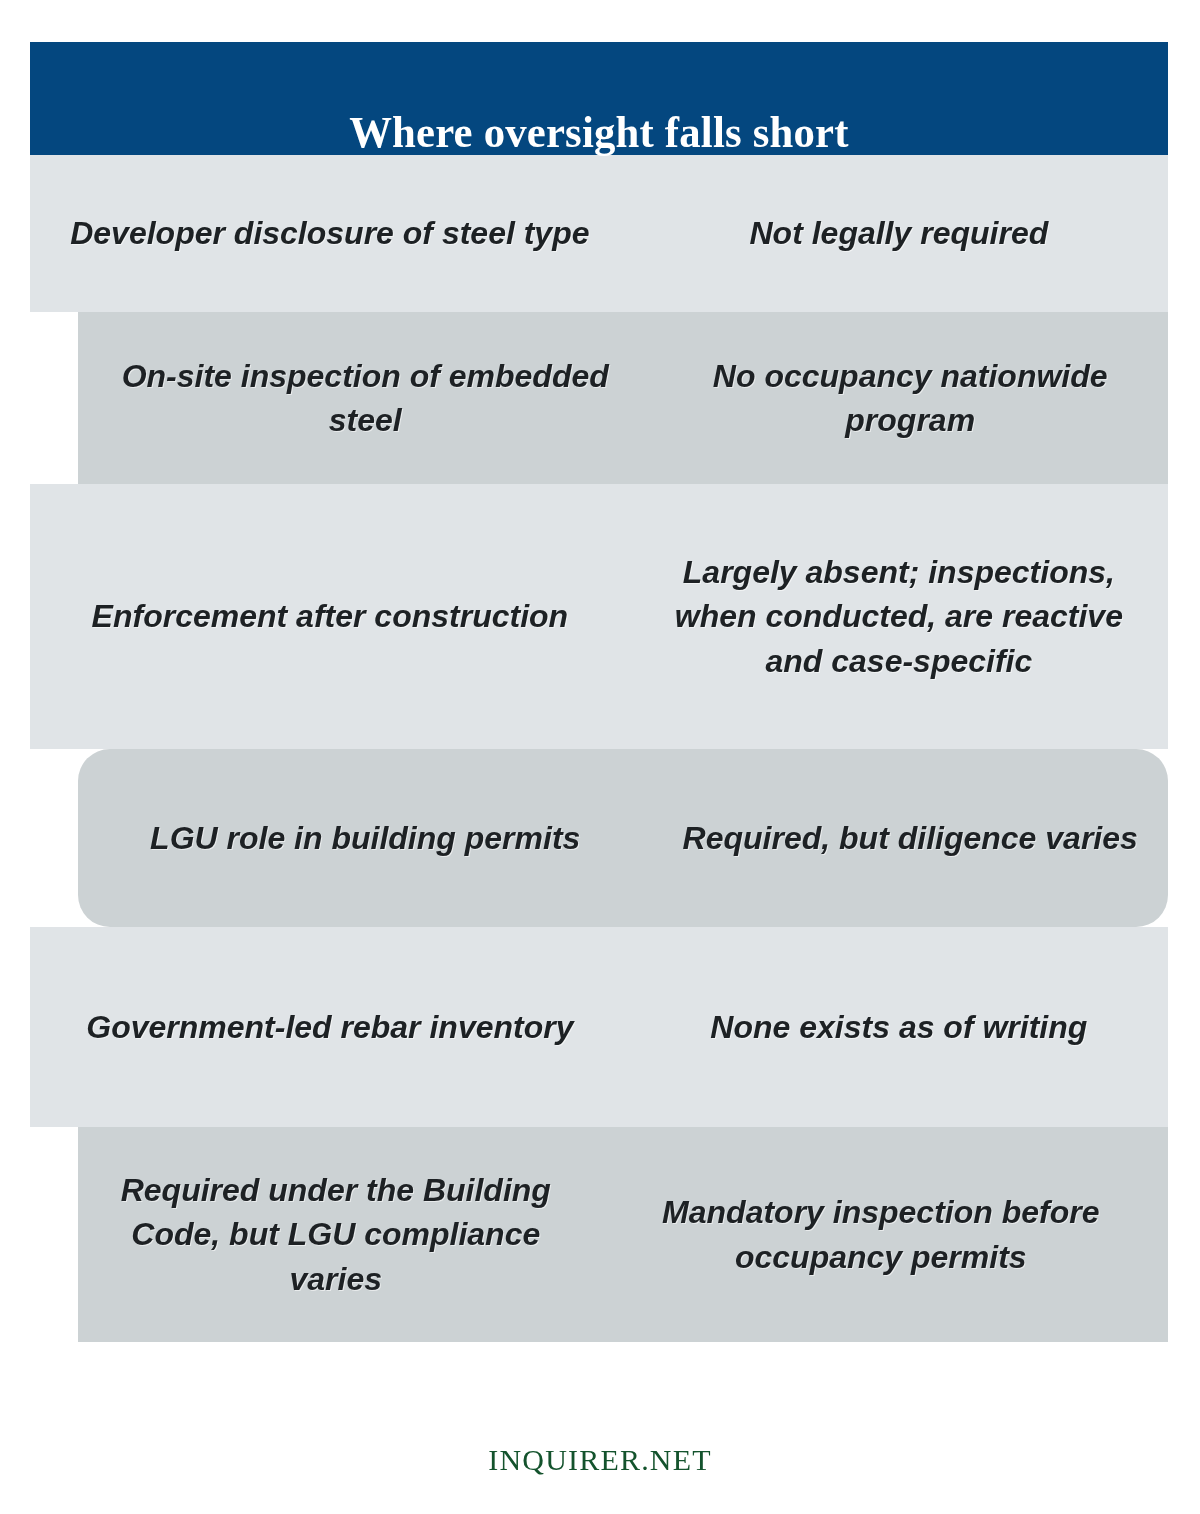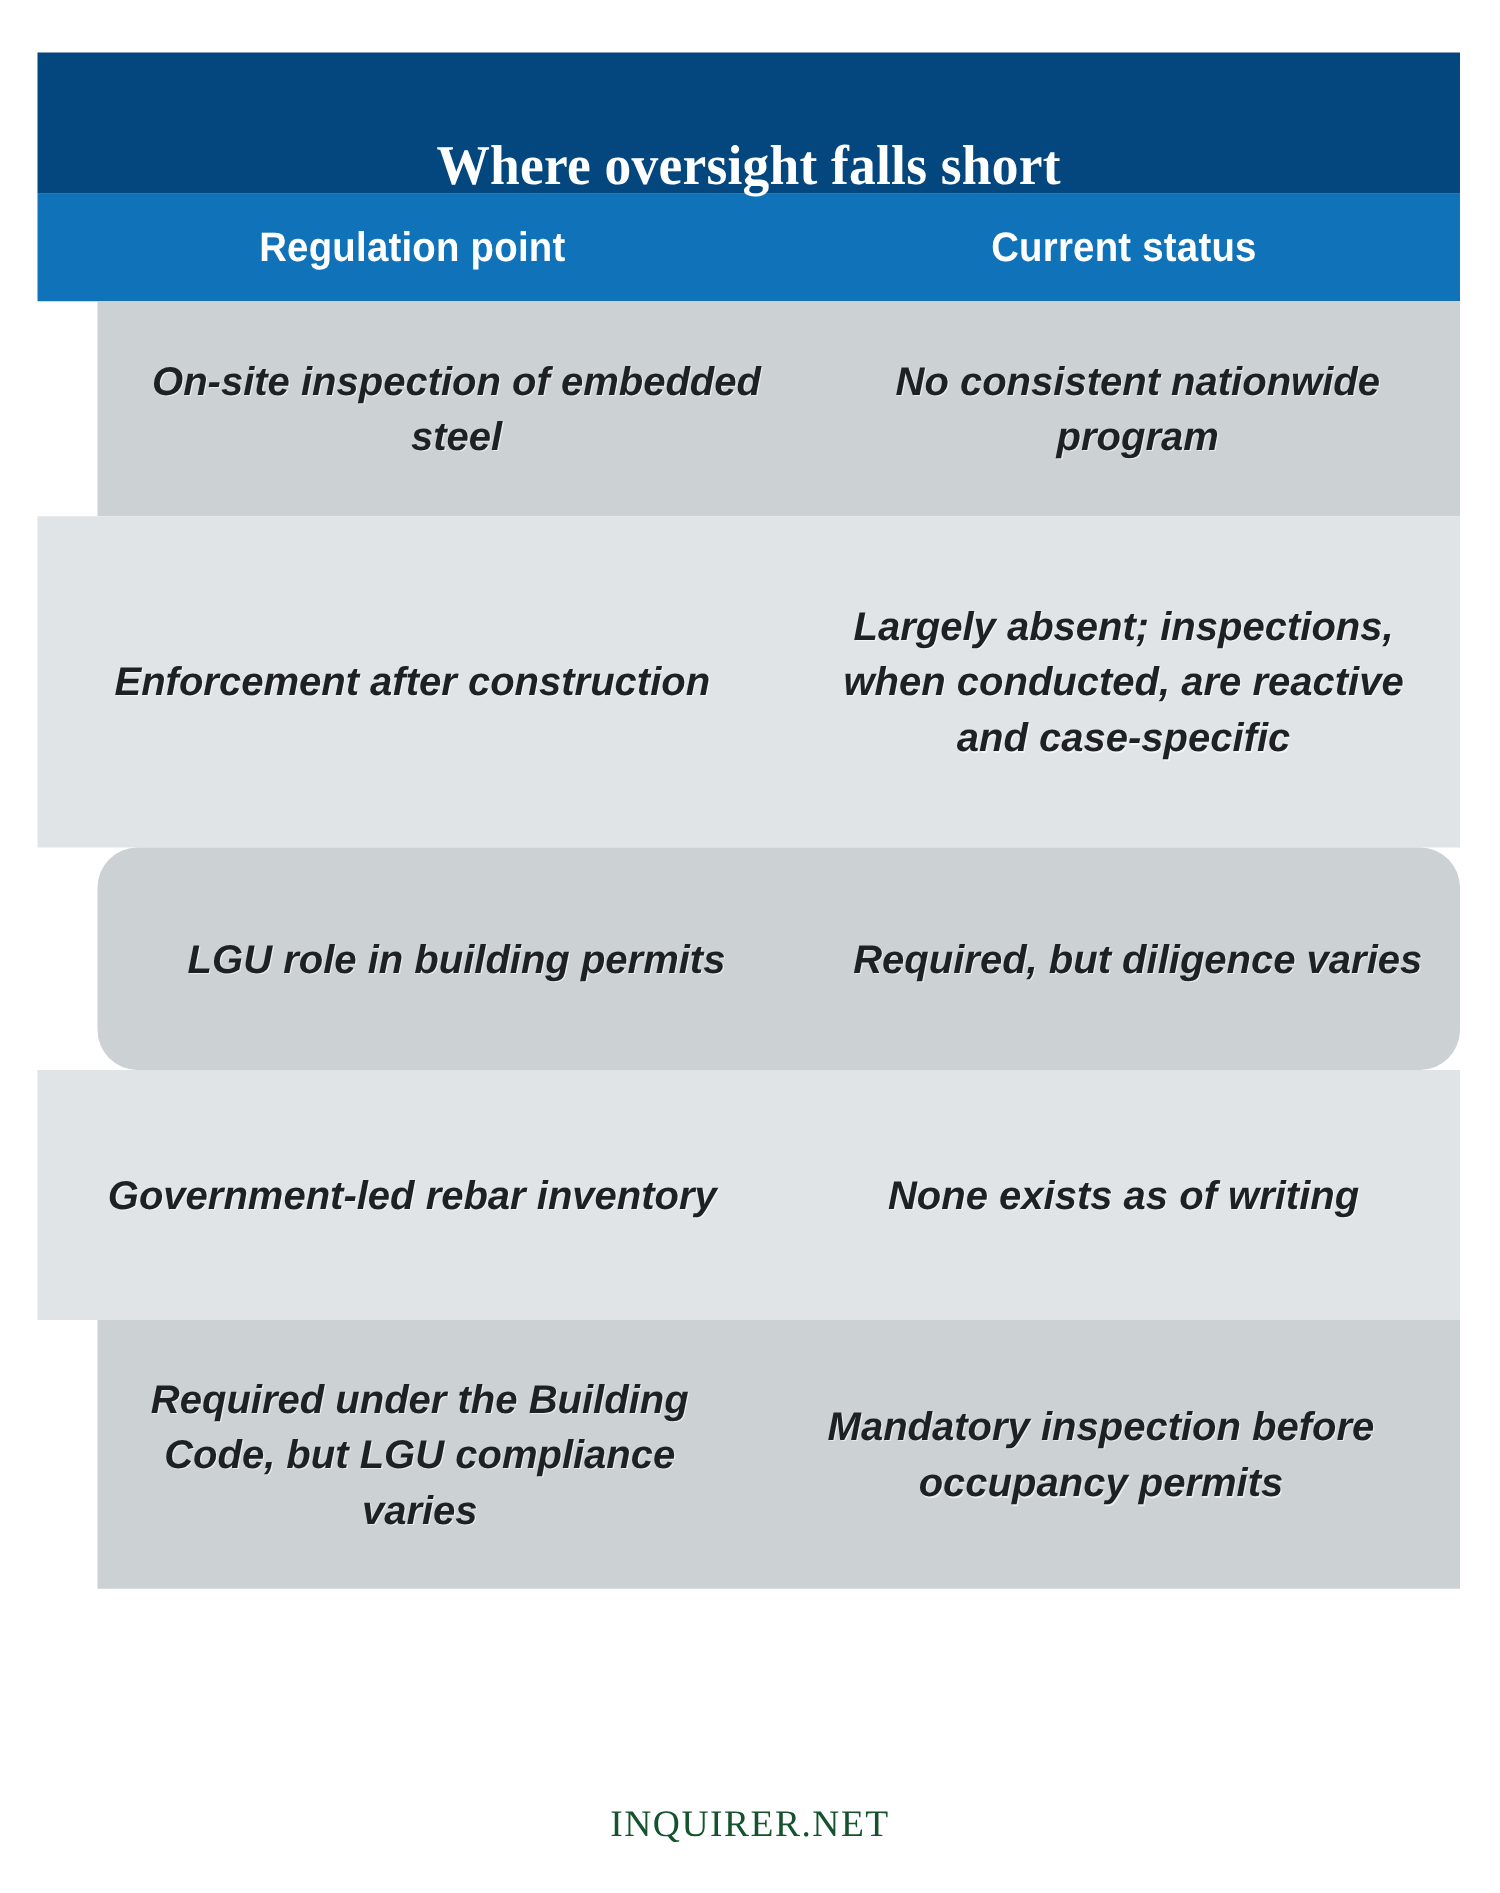--- a/index.html
+++ b/index.html
@@ -120,31 +120,31 @@
 <body>
 
 <div id="infographic">
 
   <div class="table-wrap">
 
     <div class="title-bar">
       <div class="title-text">Where oversight falls short</div>
     </div>
 
-    <div class="col-head">
-      <div class="cell c1">Regulation point</div>
-      <div class="cell c2">Current status</div>
-    </div>
 
     <div class="rows">
 
+      <div class="row odd r1">
+        <div class="cell c1">Developer disclosure of steel type</div>
+        <div class="cell c2">Not legally required</div>
+      </div>
 
       <div class="row even r2">
         <div class="cell c1">On-site inspection of embedded steel</div>
-        <div class="cell c2">No consistent nationwide program</div>
+        <div class="cell c2">No occupancy nationwide program</div>
       </div>
 
       <div class="row odd r3">
         <div class="cell c1">Enforcement after construction</div>
         <div class="cell c2">Largely absent; inspections, when conducted, are reactive and case-specific</div>
       </div>
 
       <div class="row even r4">
         <div class="cell c1">LGU role in building permits</div>
         <div class="cell c2">Required, but diligence varies</div>

